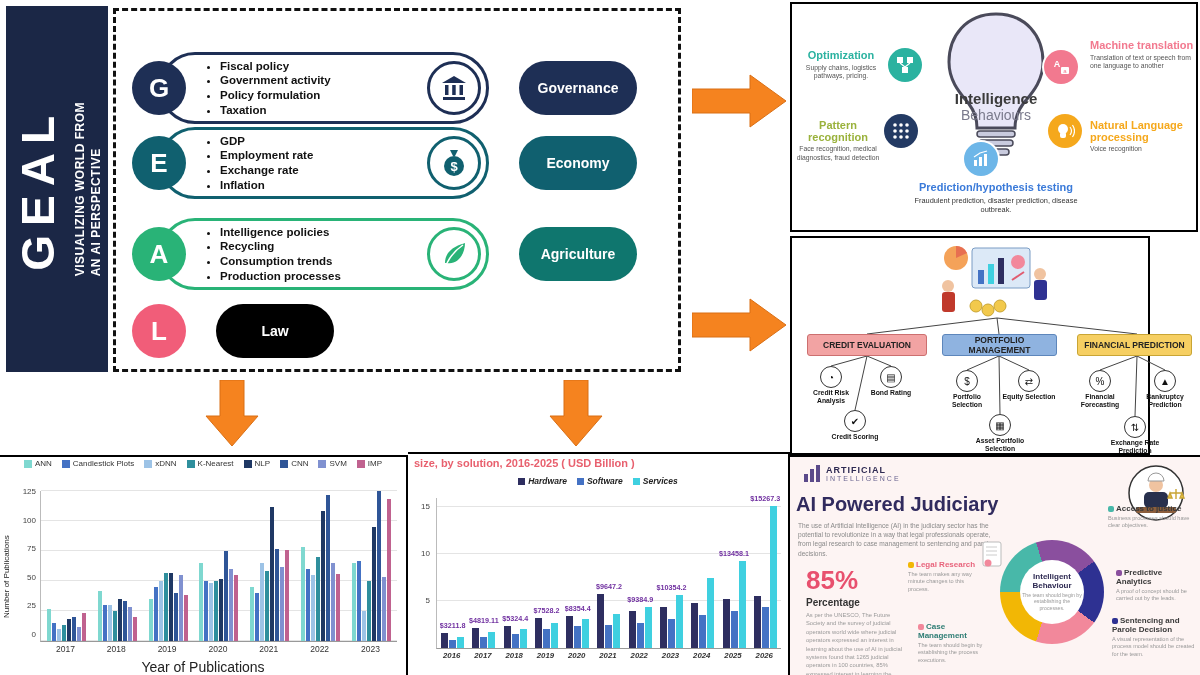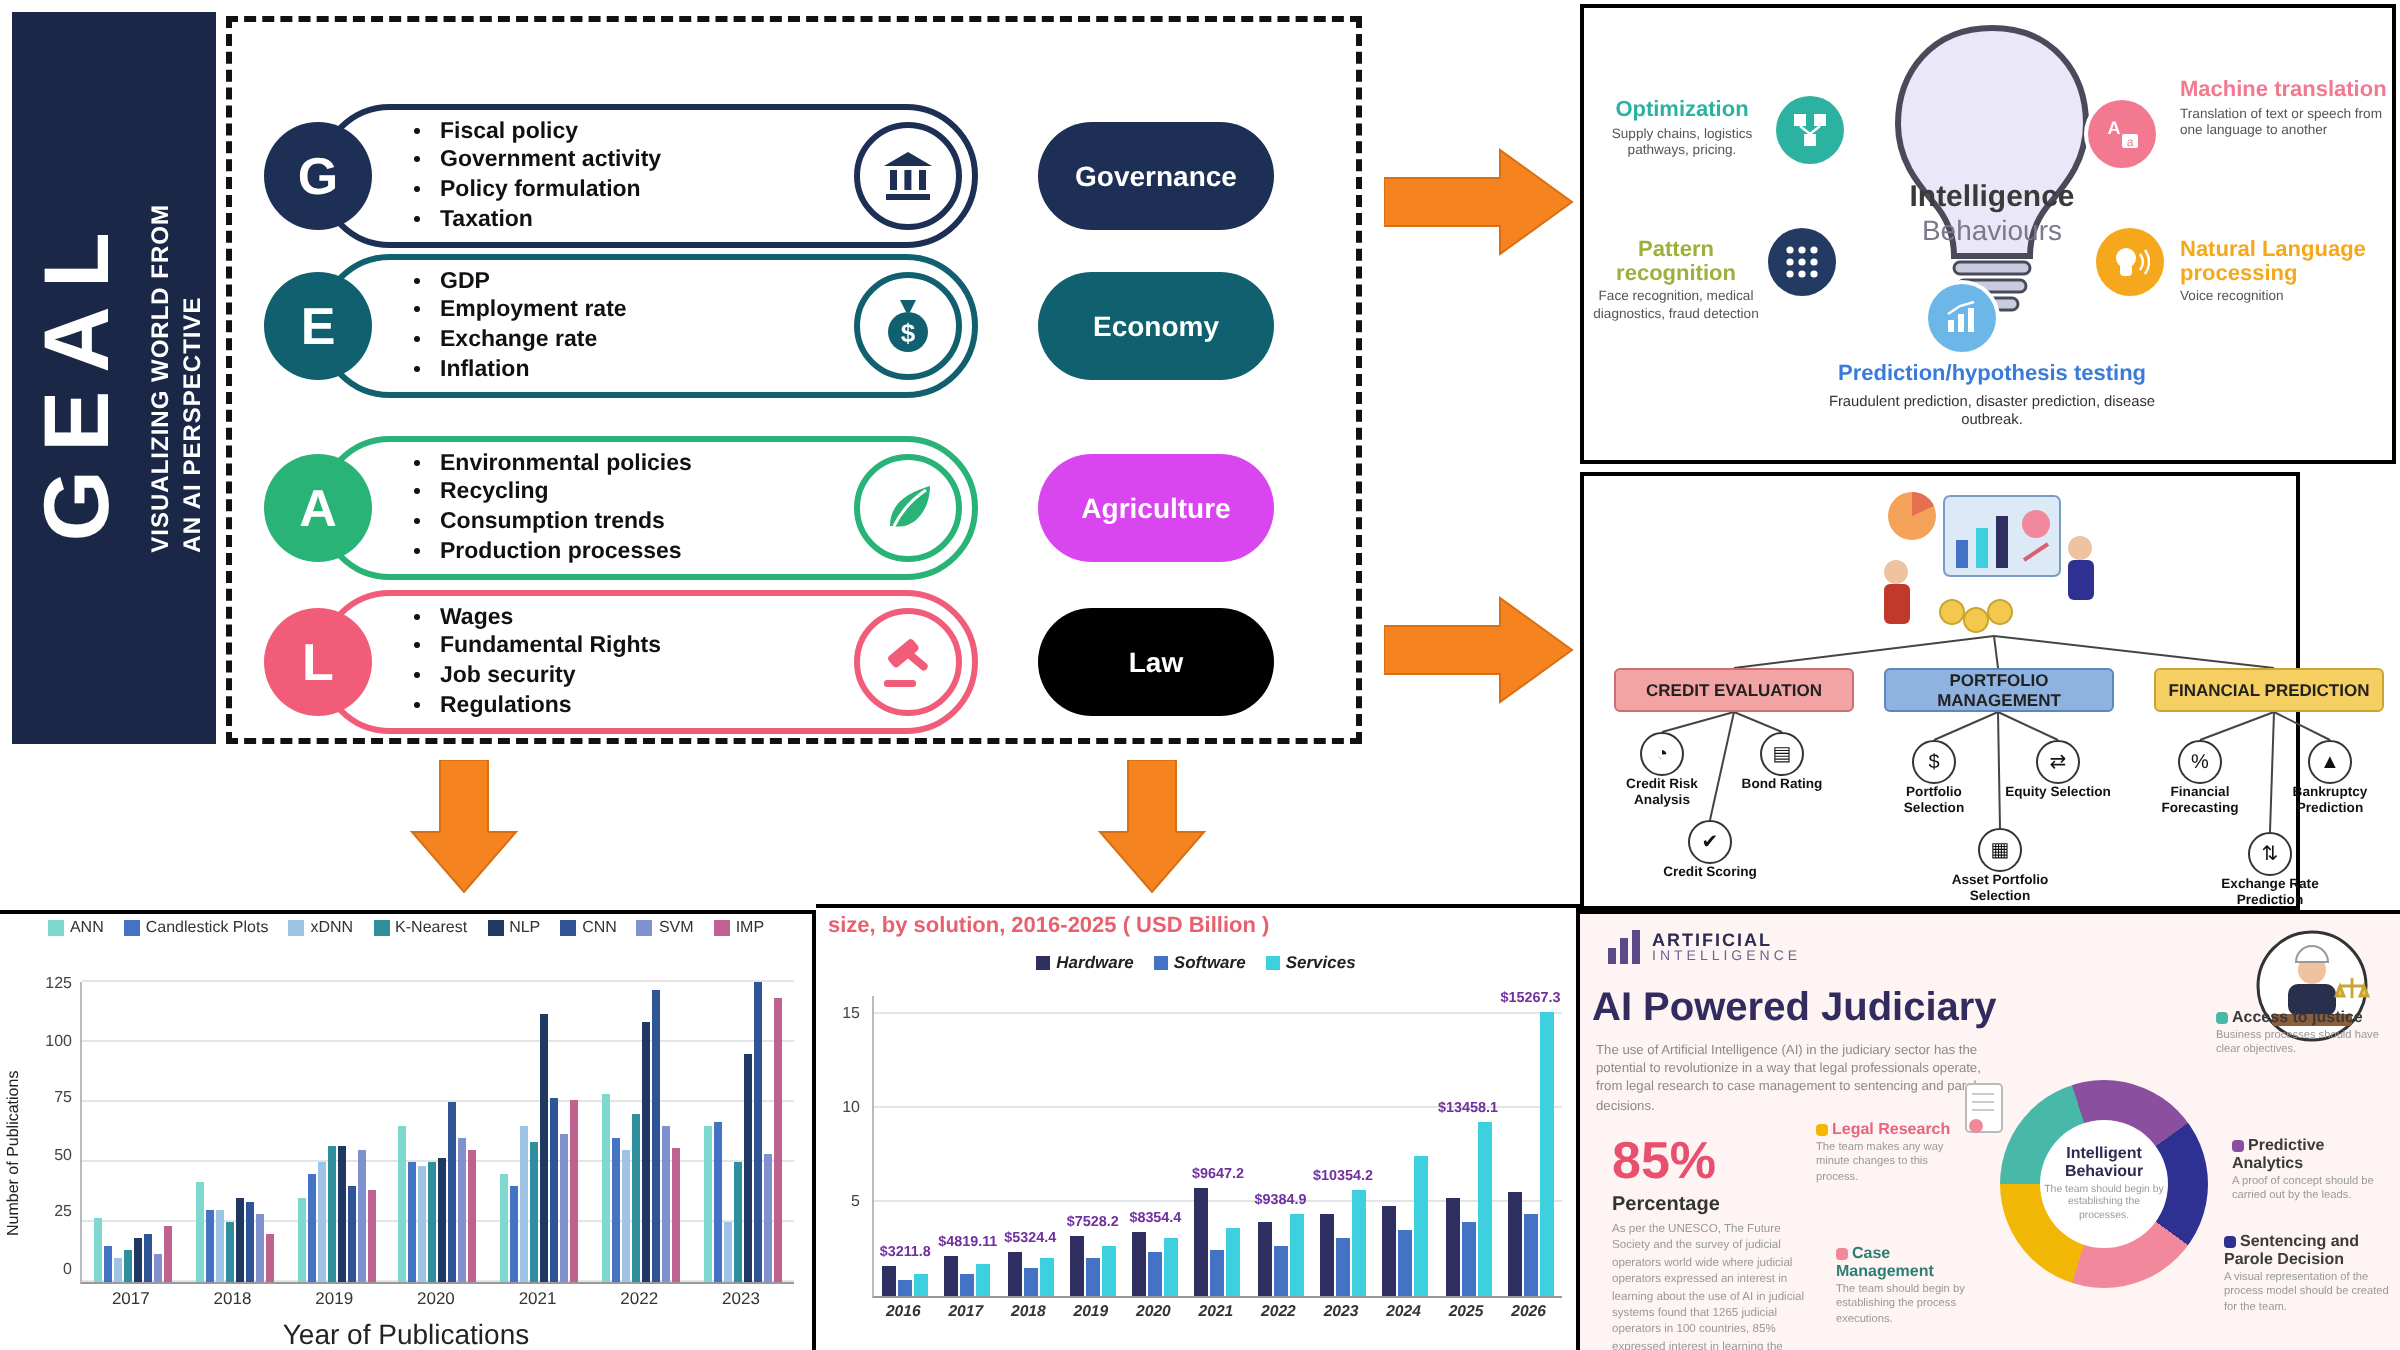--- a/index.html
+++ b/index.html
@@ -158,54 +158,37 @@
           </svg>
       </div>
     </div>
     <div class="tag-pill" style="background: rgb(16, 96, 111);">Economy</div>
   </div>
 
   <div class="abs geal-row" style="top:218px">
     <div class="letter-circle" style="background: rgb(41, 179, 119);">A</div>
     <div class="pill" style="border-color: rgb(41, 179, 119);">
       <ul>
-        <li>Environmental policies</li>
+        <li>Intelligence policies</li>
         <li>Recycling</li>
         <li>Consumption trends</li>
         <li>Production processes</li>
       </ul>
       <div class="icon-circle" style="border-color: rgb(41, 179, 119);">
         <svg width="30" height="30" viewBox="0 0 30 30">
             <path d="M6 24 C6 10 20 6 26 4 C26 16 18 26 8 24 Z" fill="#29b377"></path>
             <path d="M8 24 C12 16 18 10 24 6" stroke="#ffffff" stroke-width="1.5" fill="none"></path>
           </svg>
       </div>
     </div>
-    <div class="tag-pill" style="background: #d946ef;">Agriculture</div>
+    <div class="tag-pill" style="background: #0f766e;">Agriculture</div>
   </div>
 
   <div class="abs geal-row" style="top:295px">
     <div class="letter-circle" style="background: rgb(241, 93, 121);">L</div>
-    <div class="pill" style="border-color: rgb(241, 93, 121);">
-      <ul>
-        <li>Wages</li>
-        <li>Fundamental Rights</li>
-        <li>Job security</li>
-        <li>Regulations</li>
-      </ul>
-      <div class="icon-circle" style="border-color: rgb(241, 93, 121);">
-        <svg width="30" height="30" viewBox="0 0 30 30">
-            <g transform="rotate(-40 13 11)">
-              <rect x="5" y="7" width="16" height="7" rx="2" fill="#f15d79"></rect>
-            </g>
-            <rect x="13" y="12" width="13" height="4" rx="2" transform="rotate(40 19 14)" fill="#f15d79"></rect>
-            <rect x="3" y="24" width="16" height="3.5" rx="1.5" fill="#f15d79"></rect>
-          </svg>
-      </div>
-    </div>
     <div class="tag-pill" style="background: #000000;">Law</div>
   </div>
 
   <svg class="abs arrow" style="left:692px;top:72px" width="95" height="58">
     <polygon points="0,17 58,17 58,3 94,29 58,55 58,41 0,41" fill="#f5831f" stroke="#d96f15" stroke-width="1"></polygon>
   </svg>
   <svg class="abs arrow" style="left:692px;top:296px" width="95" height="58">
     <polygon points="0,17 58,17 58,3 94,29 58,55 58,41 0,41" fill="#f5831f" stroke="#d96f15" stroke-width="1"></polygon>
   </svg>
   <svg class="abs arrow" style="left:203px;top:380px" width="58" height="68">

